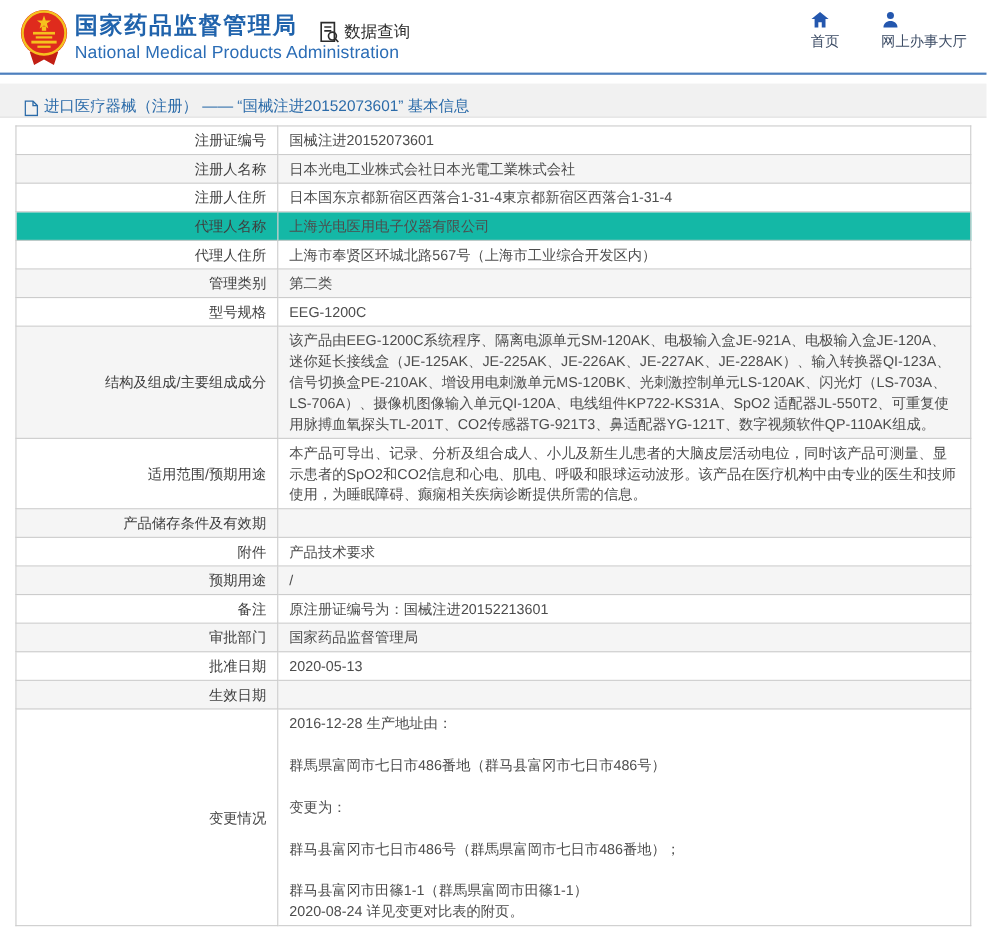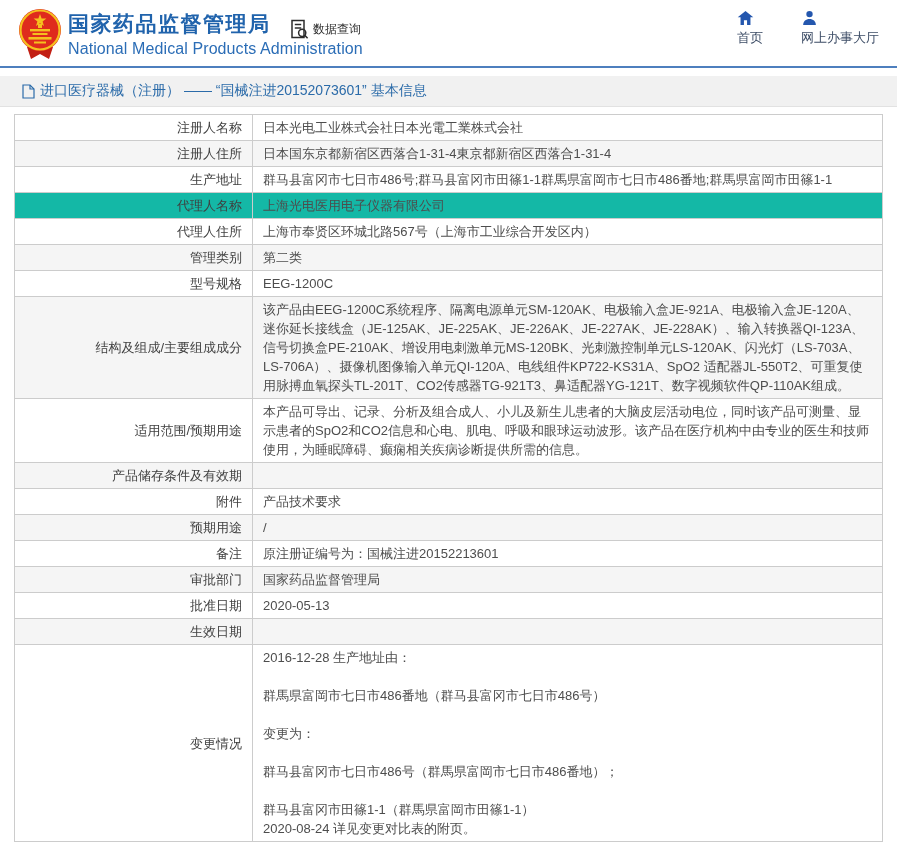--- a/index.html
+++ b/index.html
@@ -7,28 +7,28 @@
     font-family: "Liberation Sans", "DejaVu Sans", sans-serif; }
 
   
   .header { position: relative; height: 68px; background: #fff;
     border-bottom: 2px solid #4d7fbe; }
   .logo-wrap { position: absolute; left: 15px; top: 7px; width: 50px; height: 54px; cursor: pointer; }
   .brand { position: absolute; left: 68px; top: 11px; }
   .brand-title { font-size: 21px; font-weight: bold; color: #2063ac; letter-spacing: 1.5px; line-height: 26px; }
   .brand-sub { font-size: 16px; color: #2b6db6; margin-top: 3px; letter-spacing: 0.1px; }
   .data-query { position: absolute; left: 288px; top: 18px; display: flex; align-items: center;
-    gap: 3px; font-size: 12px; color: #2c2c2c; cursor: pointer; font-weight: 500; }
+    gap: 3px; font-size: 15px; color: #2c2c2c; cursor: pointer; font-weight: 500; }
   .top-nav { position: absolute; right: 18px; top: 10px; display: flex; gap: 38px; }
   .nav-item { display: flex; flex-direction: column; align-items: flex-start; gap: 3px;
     font-size: 13px; color: #3d4d66; cursor: pointer; }
 
   
   .breadcrumb-bar { margin-top: 8px; height: 31px; background: #f1f1f1;
-    border-bottom: 1px solid #e2e2e2; display: flex; align-items: center;
+    border-bottom: 1px solid #e2e2e2; display: flex; align-items: flex-end;
     padding-left: 22px; font-size: 14px; color: #2b6ba9; }
   .breadcrumb-bar .bc-icon { margin-right: 5px; display: inline-flex; }
 
   
   table.info { border-collapse: collapse; table-layout: fixed;
     width: 869px; margin: 7px 0 0 14px; font-size: 13px; }
   table.info th, table.info td { border: 1px solid #ccc; line-height: 19px;
     padding: 3px 10px; vertical-align: middle; }
   table.info th { width: 238px; text-align: right; font-weight: normal; color: #3f3f3f; }
   table.info td { color: #4d4d4d; }
@@ -103,30 +103,30 @@
       <path d="M1 1 H8 L12 5 V14 H1 Z"></path>
       <path d="M8 1 V5 H12"></path>
     </svg>
   </span>
   <span>进口医疗器械（注册） —— “国械注进20152073601” 基本信息</span>
 </div>
 
 <table class="info">
   <tbody>
     <tr>
+      <th>注册证编号</th>
+      <td>国械注进20152073601</td>
+    </tr>
+    <tr>
       <th>注册人名称</th>
       <td>日本光电工业株式会社日本光電工業株式会社</td>
     </tr>
     <tr>
       <th>注册人住所</th>
       <td>日本国东京都新宿区西落合1-31-4東京都新宿区西落合1-31-4</td>
-    </tr>
-    <tr>
-      <th>生产地址</th>
-      <td>群马县富冈市七日市486号;群马县富冈市田篠1-1群馬県富岡市七日市486番地;群馬県富岡市田篠1-1</td>
     </tr>
     <tr class="tint">
       <th>代理人名称</th>
       <td>上海光电医用电子仪器有限公司</td>
     </tr>
     <tr>
       <th>代理人住所</th>
       <td>上海市奉贤区环城北路567号（上海市工业综合开发区内）</td>
     </tr>
     <tr>

